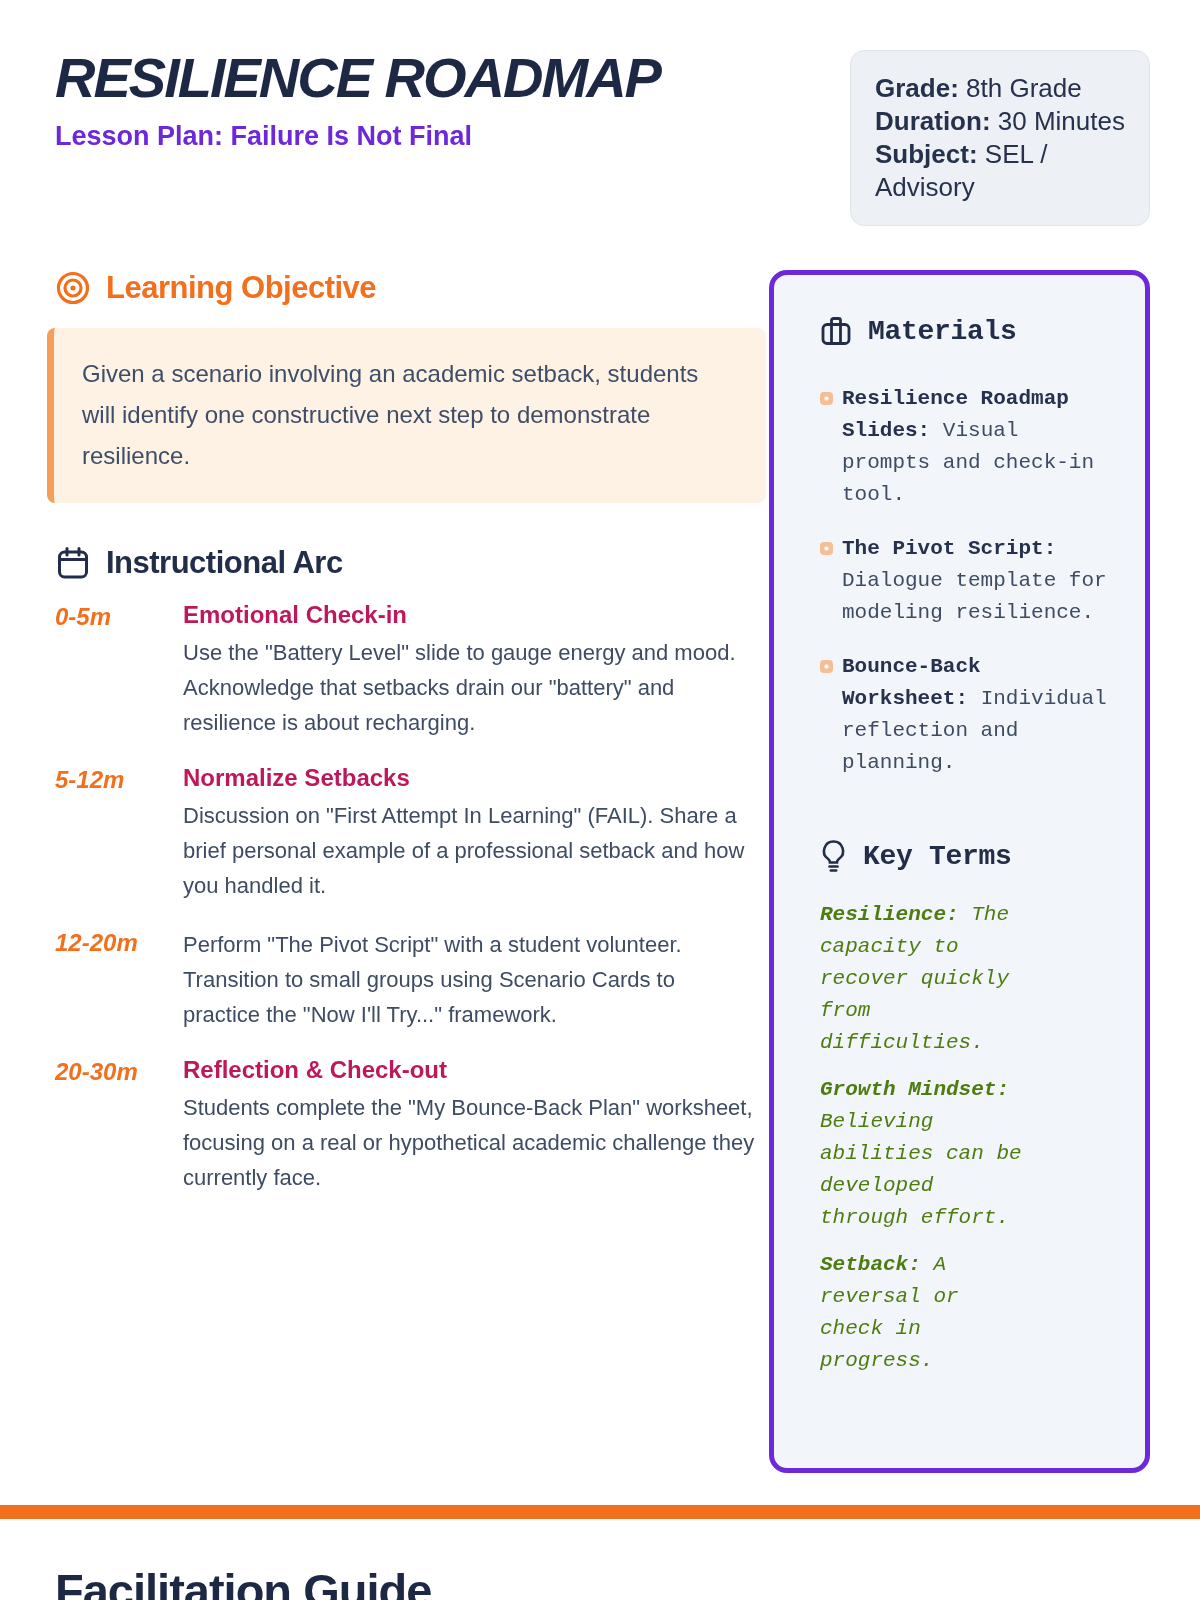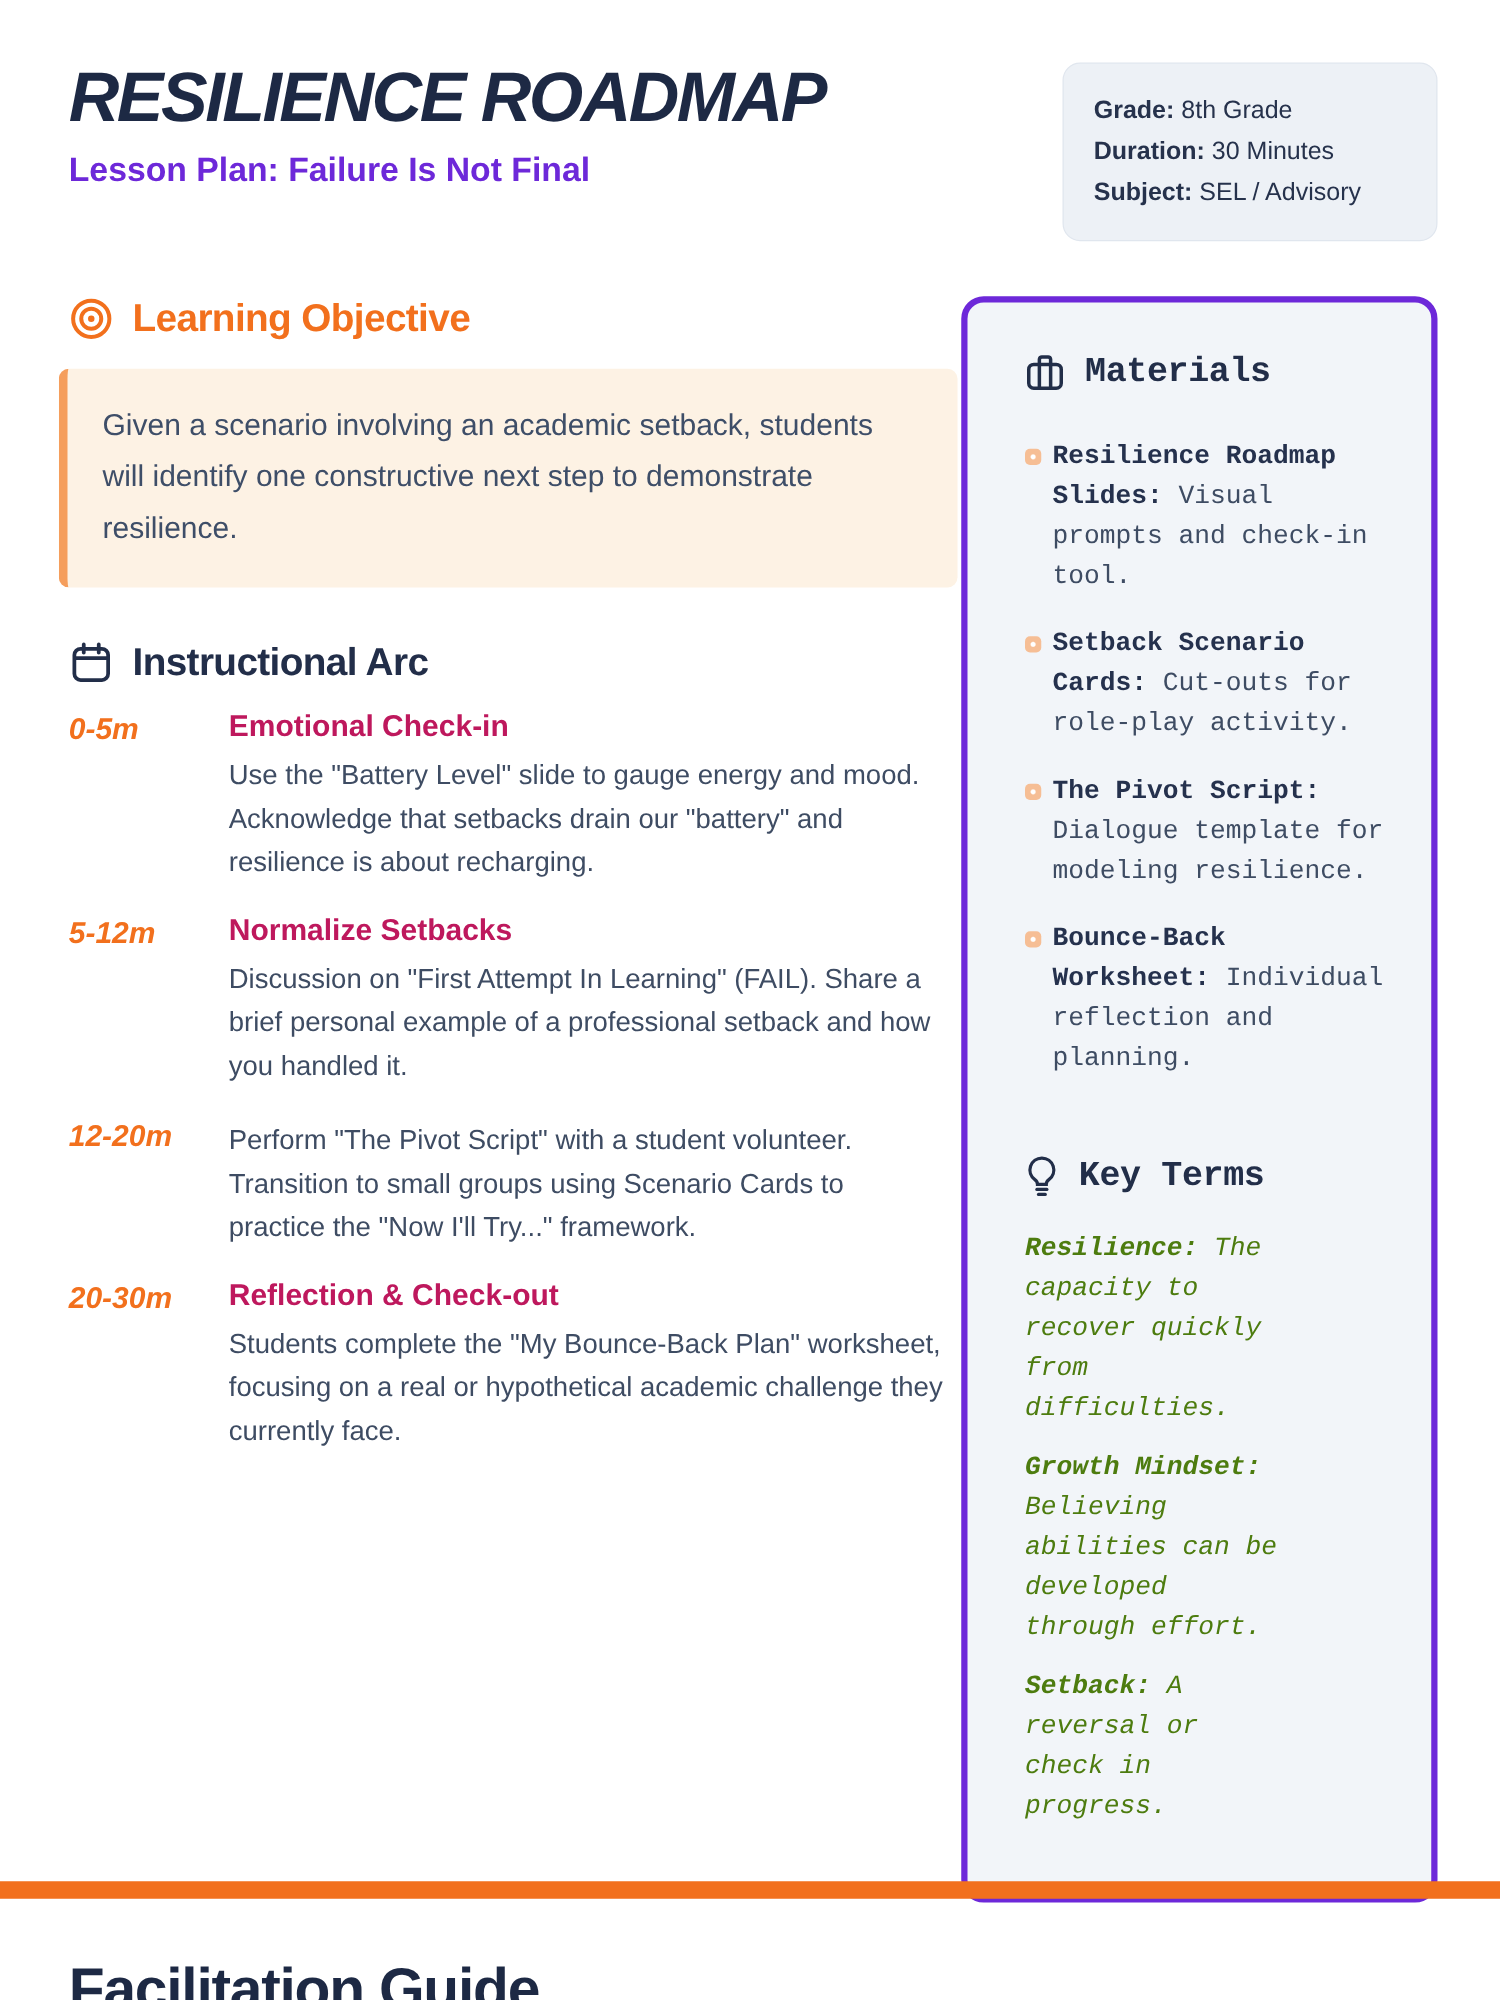--- a/index.html
+++ b/index.html
@@ -15,21 +15,21 @@
   .page-title {
     margin:0; font-size:56px; line-height:1.0; font-weight:bold; font-style:italic;
     letter-spacing:-2px; color:#1D2944;
   }
   .page-subtitle { margin-top:15px; font-size:27px; font-weight:bold; color:#6d28d9; }
   .info-card {
     width:300px; flex:none; margin-top:0;
     background:#EDF1F6; border:1px solid #E0E6EE; border-radius:14px;
     padding:21px 24px;
   }
-  .info-row { font-size:20px; line-height:33px; color:#26324C; }
+  .info-row { font-size:26px; line-height:33px; color:#26324C; }
   .info-label { font-weight:bold; }
   .info-label::after { content:" "; }
 
   
   .body-row { display:flex; justify-content:space-between; margin-top:44px; }
   .main-col { width:700px; flex:none; }
 
   .sec-header { display:flex; align-items:center; gap:15px; }
   .sec-header .sec-title { font-size:31px; font-weight:bold; letter-spacing:-0.5px; }
   .sec-title.orange { color:#F2701D; }
@@ -195,24 +195,20 @@
         <span class="side-title">Materials</span>
       </div>
 
       <div class="materials-list">
 
         <div class="mat-item">
           <span class="mat-bullet"></span>
           <span class="mat-text"><b class="mat-name">Resilience Roadmap Slides:</b><span>Visual prompts and check-in tool.</span></span>
         </div>
 
-        <div class="mat-item">
-          <span class="mat-bullet"></span>
-          <span class="mat-text"><b class="mat-name">Setback Scenario Cards:</b><span>Cut-outs for role-play activity.</span></span>
-        </div>
 
         <div class="mat-item">
           <span class="mat-bullet"></span>
           <span class="mat-text"><b class="mat-name">The Pivot Script:</b><span>Dialogue template for modeling resilience.</span></span>
         </div>
 
         <div class="mat-item">
           <span class="mat-bullet"></span>
           <span class="mat-text"><b class="mat-name">Bounce-Back Worksheet:</b><span>Individual reflection and planning.</span></span>
         </div>

